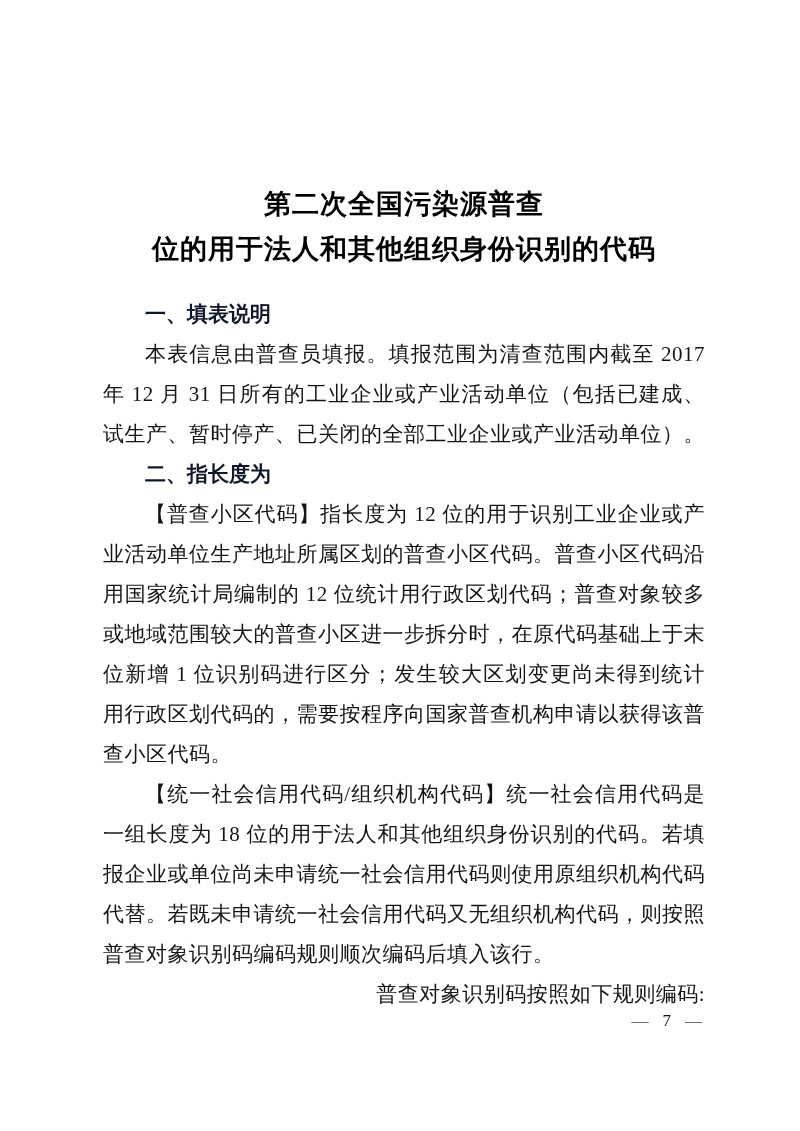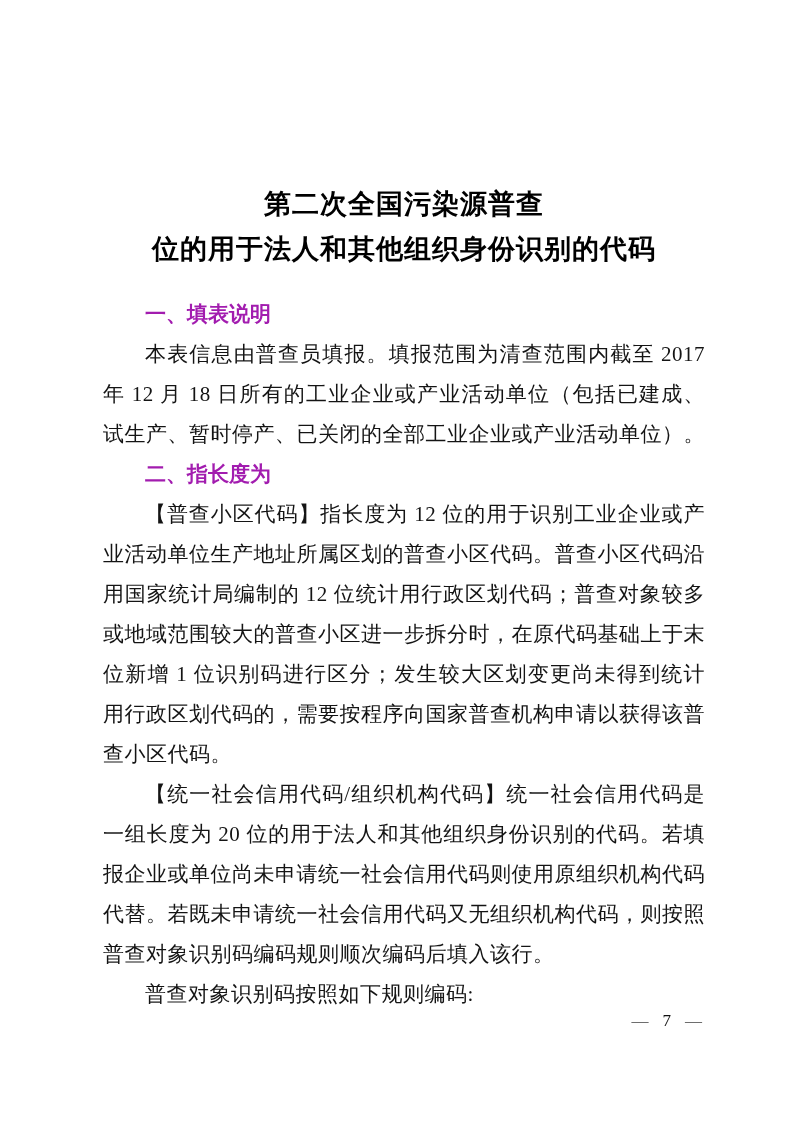--- a/index.html
+++ b/index.html
@@ -34,30 +34,30 @@
     line-height: 40px;
     color: #141414;
   }
   .section-heading {
     margin: 0;
     font-family: "Liberation Sans", "DejaVu Sans", sans-serif;
     font-weight: bold;
     font-size: 21px;
     line-height: 40px;
     text-indent: 2em;
-    color: #a21caf;
+    color: #0f172a;
   }
   .para {
     margin: 0;
     text-indent: 2em;
     text-align: justify;
     letter-spacing: 0.5px;
   }
   .para-short {
-    text-align: left;
+    text-align: right;
   }
   .page-footer {
     position: absolute;
     right: 98px;
     bottom: 104px;
     font-family: "Liberation Serif", "DejaVu Serif", serif;
     font-size: 17px;
     color: #222222;
     display: flex;
     align-items: center;
@@ -78,27 +78,27 @@
 
   <header class="doc-title">
     <div class="title-line">第二次全国污染源普查</div>
     <div class="title-line">位的用于法人和其他组织身份识别的代码</div>
   </header>
 
   <main class="doc-body">
 
     <h2 class="section-heading">一、填表说明</h2>
 
-    <p class="para">本表信息由普查员填报。填报范围为清查范围内截至 2017 年 12 月 18 日所有的工业企业或产业活动单位（包括已建成、试生产、暂时停产、已关闭的全部工业企业或产业活动单位）。</p>
+    <p class="para">本表信息由普查员填报。填报范围为清查范围内截至 2017 年 12 月 31 日所有的工业企业或产业活动单位（包括已建成、试生产、暂时停产、已关闭的全部工业企业或产业活动单位）。</p>
 
     <h2 class="section-heading">二、指长度为</h2>
 
     <p class="para">【普查小区代码】指长度为 12 位的用于识别工业企业或产业活动单位生产地址所属区划的普查小区代码。普查小区代码沿用国家统计局编制的 12 位统计用行政区划代码；普查对象较多或地域范围较大的普查小区进一步拆分时，在原代码基础上于末位新增 1 位识别码进行区分；发生较大区划变更尚未得到统计用行政区划代码的，需要按程序向国家普查机构申请以获得该普查小区代码。</p>
 
-    <p class="para">【统一社会信用代码/组织机构代码】统一社会信用代码是一组长度为 20 位的用于法人和其他组织身份识别的代码。若填报企业或单位尚未申请统一社会信用代码则使用原组织机构代码代替。若既未申请统一社会信用代码又无组织机构代码，则按照普查对象识别码编码规则顺次编码后填入该行。</p>
+    <p class="para">【统一社会信用代码/组织机构代码】统一社会信用代码是一组长度为 18 位的用于法人和其他组织身份识别的代码。若填报企业或单位尚未申请统一社会信用代码则使用原组织机构代码代替。若既未申请统一社会信用代码又无组织机构代码，则按照普查对象识别码编码规则顺次编码后填入该行。</p>
 
     <p class="para para-short">普查对象识别码按照如下规则编码:</p>
 
 
   </main>
 
   <footer class="page-footer">
     <span class="dash">—</span>
     <span class="page-num">7</span>
     <span class="dash">—</span>

